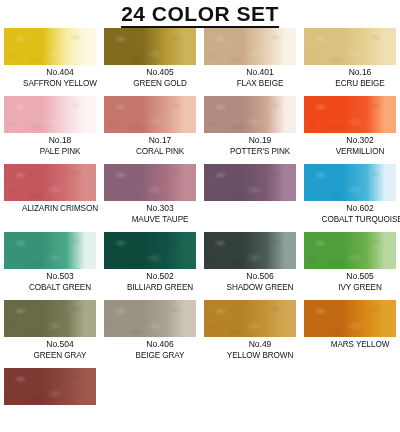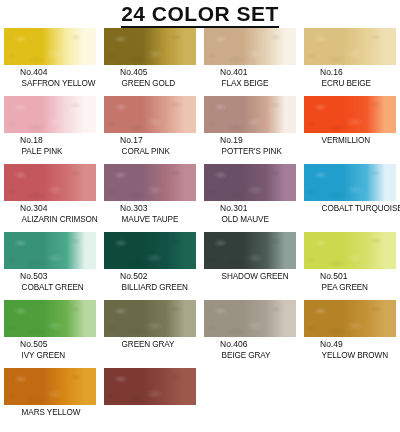--- a/index.html
+++ b/index.html
@@ -66,21 +66,21 @@
     inset: 0;
     opacity: 0.20;
     background-image:
       radial-gradient(ellipse 10px 6px at 18% 30%, rgba(255,255,255,0.85), rgba(255,255,255,0) 70%),
       radial-gradient(ellipse 12px 7px at 55% 70%, rgba(255,255,255,0.6), rgba(255,255,255,0) 72%),
       radial-gradient(ellipse 9px 5px at 78% 25%, rgba(0,0,0,0.30), rgba(0,0,0,0) 70%),
       radial-gradient(ellipse 14px 6px at 35% 85%, rgba(0,0,0,0.22), rgba(0,0,0,0) 75%),
       radial-gradient(ellipse 8px 5px at 8% 75%, rgba(0,0,0,0.18), rgba(0,0,0,0) 70%);
   }
   .swatch-labels {
-    text-align: left;
+    text-align: center;
     margin-top: 2px;
     margin-left: 20px;
   }
   .swatch-code {
     font-size: 8.5px;
     line-height: 11px;
     color: #111111;
     letter-spacing: 0px;
     white-space: nowrap;
   }
@@ -170,59 +170,56 @@
           <div class="swatch-code">No.19</div>
           <div class="swatch-name">POTTER'S PINK</div>
         </div>
       </div>
       <div class="swatch-cell">
         <div class="swatch-chip">
           <div class="swatch-wash" style="background: linear-gradient(90deg, rgb(240, 73, 26) 0%, rgb(240, 73, 26) 42%, rgb(244, 89, 42) 68%, rgb(248, 170, 118) 88%, rgb(248, 170, 118) 100%);"></div>
           <div class="swatch-texture"></div>
         </div>
         <div class="swatch-labels">
+          <div class="swatch-code">No.302</div>
           <div class="swatch-name">VERMILLION</div>
         </div>
       </div>
       <div class="swatch-cell">
         <div class="swatch-chip">
           <div class="swatch-wash" style="background: linear-gradient(90deg, rgb(196, 86, 94) 0%, rgb(196, 86, 94) 42%, rgb(207, 111, 114) 68%, rgb(217, 141, 138) 88%, rgb(217, 141, 138) 100%);"></div>
           <div class="swatch-texture"></div>
         </div>
         <div class="swatch-labels">
-          <div class="swatch-code">No.304</div>
           <div class="swatch-name">ALIZARIN CRIMSON</div>
         </div>
       </div>
       <div class="swatch-cell">
         <div class="swatch-chip">
           <div class="swatch-wash" style="background: linear-gradient(90deg, rgb(138, 98, 119) 0%, rgb(138, 98, 119) 42%, rgb(169, 112, 127) 68%, rgb(192, 138, 149) 88%, rgb(192, 138, 149) 100%);"></div>
           <div class="swatch-texture"></div>
         </div>
         <div class="swatch-labels">
           <div class="swatch-code">No.303</div>
           <div class="swatch-name">MAUVE TAUPE</div>
         </div>
       </div>
       <div class="swatch-cell">
         <div class="swatch-chip">
           <div class="swatch-wash" style="background: linear-gradient(90deg, rgb(106, 80, 102) 0%, rgb(106, 80, 102) 42%, rgb(123, 90, 114) 68%, rgb(166, 126, 154) 88%, rgb(166, 126, 154) 100%);"></div>
           <div class="swatch-texture"></div>
         </div>
-        <div class="swatch-labels">
-          <div class="swatch-code">No.301</div>
-          <div class="swatch-name">OLD MAUVE</div>
-        </div>
       </div>
       <div class="swatch-cell">
         <div class="swatch-chip">
           <div class="swatch-wash" style="background: linear-gradient(90deg, rgb(33, 158, 203) 0%, rgb(33, 158, 203) 42%, rgb(76, 182, 218) 68%, rgb(223, 240, 248) 88%, rgb(223, 240, 248) 100%);"></div>
           <div class="swatch-texture"></div>
         </div>
         <div class="swatch-labels">
+          <div class="swatch-code">No.602</div>
           <div class="swatch-name">COBALT TURQUOISE LIGHT</div>
         </div>
       </div>
       <div class="swatch-cell">
         <div class="swatch-chip">
           <div class="swatch-wash" style="background: linear-gradient(90deg, rgb(56, 146, 119) 0%, rgb(56, 146, 119) 42%, rgb(77, 169, 140) 68%, rgb(228, 242, 236) 88%, rgb(228, 242, 236) 100%);"></div>
           <div class="swatch-texture"></div>
         </div>
         <div class="swatch-labels">
           <div class="swatch-code">No.503</div>
@@ -238,49 +235,41 @@
           <div class="swatch-code">No.502</div>
           <div class="swatch-name">BILLIARD GREEN</div>
         </div>
       </div>
       <div class="swatch-cell">
         <div class="swatch-chip">
           <div class="swatch-wash" style="background: linear-gradient(90deg, rgb(51, 63, 59) 0%, rgb(51, 63, 59) 42%, rgb(78, 93, 87) 68%, rgb(141, 160, 154) 88%, rgb(141, 160, 154) 100%);"></div>
           <div class="swatch-texture"></div>
         </div>
         <div class="swatch-labels">
+          <div class="swatch-code">No.506</div>
           <div class="swatch-name">SHADOW GREEN</div>
-        </div>
-      </div>
-      <div class="swatch-cell">
-        <div class="swatch-chip">
-          <div class="swatch-wash" style="background: linear-gradient(90deg, rgb(203, 217, 77) 0%, rgb(203, 217, 77) 42%, rgb(215, 224, 106) 68%, rgb(230, 236, 150) 88%, rgb(230, 236, 150) 100%);"></div>
-          <div class="swatch-texture"></div>
-        </div>
-        <div class="swatch-labels">
-          <div class="swatch-code">No.501</div>
-          <div class="swatch-name">PEA GREEN</div>
         </div>
       </div>
       <div class="swatch-cell">
         <div class="swatch-chip">
           <div class="swatch-wash" style="background: linear-gradient(90deg, rgb(78, 158, 60) 0%, rgb(78, 158, 60) 42%, rgb(108, 177, 77) 68%, rgb(185, 215, 161) 88%, rgb(185, 215, 161) 100%);"></div>
           <div class="swatch-texture"></div>
         </div>
         <div class="swatch-labels">
           <div class="swatch-code">No.505</div>
           <div class="swatch-name">IVY GREEN</div>
         </div>
       </div>
       <div class="swatch-cell">
         <div class="swatch-chip">
           <div class="swatch-wash" style="background: linear-gradient(90deg, rgb(106, 106, 73) 0%, rgb(106, 106, 73) 42%, rgb(123, 122, 88) 68%, rgb(168, 168, 138) 88%, rgb(168, 168, 138) 100%);"></div>
           <div class="swatch-texture"></div>
         </div>
         <div class="swatch-labels">
+          <div class="swatch-code">No.504</div>
           <div class="swatch-name">GREEN GRAY</div>
         </div>
       </div>
       <div class="swatch-cell">
         <div class="swatch-chip">
           <div class="swatch-wash" style="background: linear-gradient(90deg, rgb(154, 146, 131) 0%, rgb(154, 146, 131) 42%, rgb(170, 162, 149) 68%, rgb(205, 198, 185) 88%, rgb(205, 198, 185) 100%);"></div>
           <div class="swatch-texture"></div>
         </div>
         <div class="swatch-labels">
           <div class="swatch-code">No.406</div>

